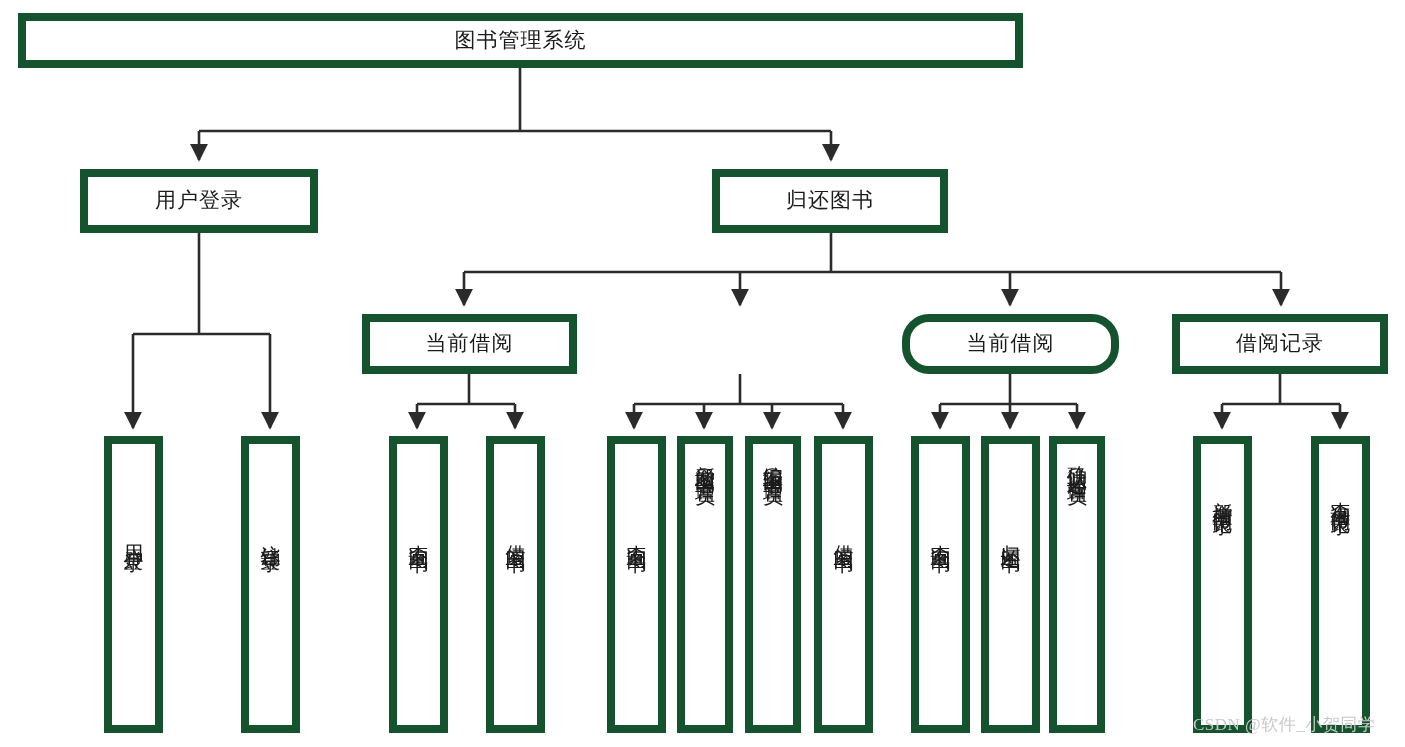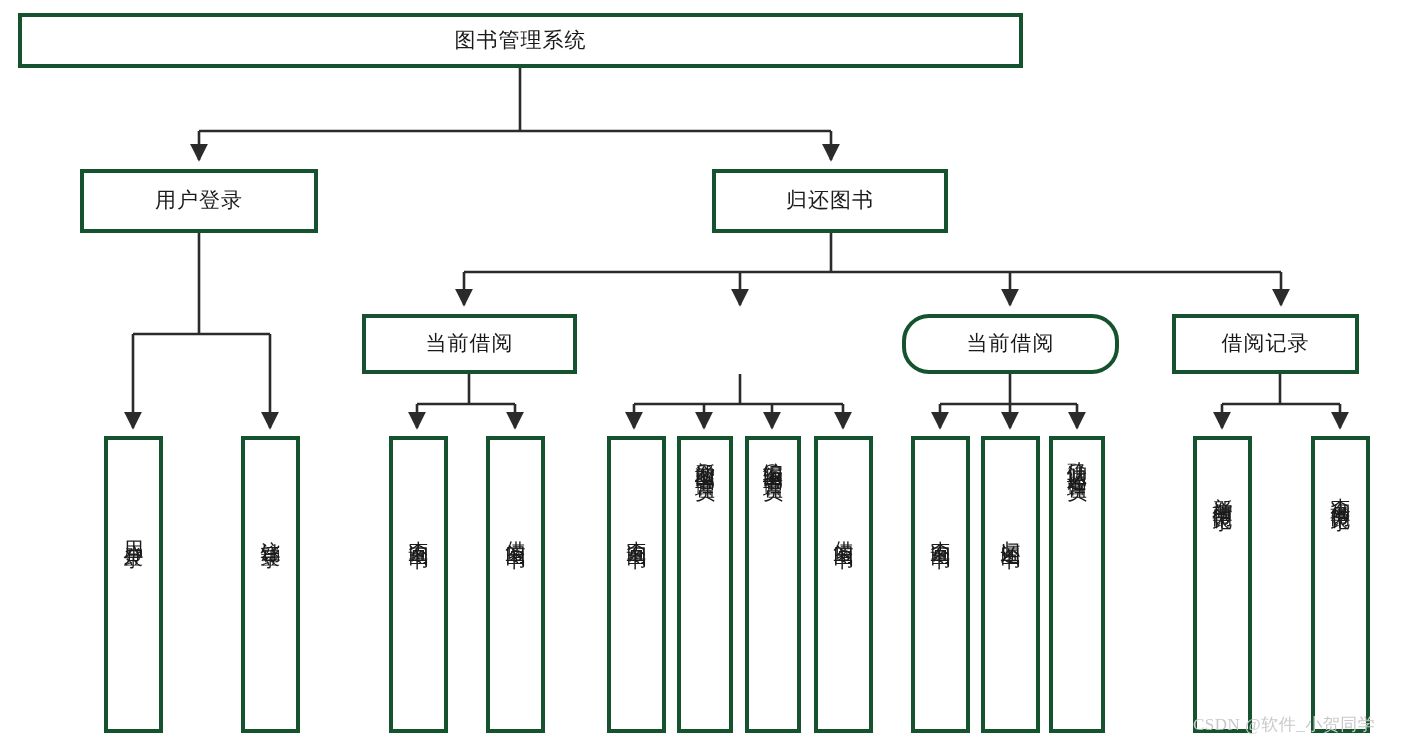--- a/index.html
+++ b/index.html
@@ -23,21 +23,21 @@
     left: 0;
     top: 0;
     width: 1405px;
     height: 747px;
     pointer-events: none;
   }
   .node {
     position: absolute;
     box-sizing: border-box;
     background: #ffffff;
-    border: 4px solid #14532d;
+    border: 8px solid #14532d;
     display: flex;
     align-items: center;
     justify-content: center;
     color: #1a1a1a;
   }
   .node.h {
     
   }
   .node.h .label {
     font-size: 21px;
@@ -135,21 +135,21 @@
   <div class="node h" style="left:712px; top:169px; width:236px; height:64px;">
     <span class="label">归还图书</span>
   </div>
 
   <div class="node h" style="left:362px; top:314px; width:215px; height:60px;">
     <span class="label">当前借阅</span>
   </div>
   <div class="node h" style="left:902px; top:314px; width:217px; height:60px;border-radius:27px;">
     <span class="label">当前借阅</span>
   </div>
-  <div class="node h" style="left:1172px; top:314px; width:187px; height:60px;">
+  <div class="node h" style="left:1172px; top:314px; width:216px; height:60px;">
     <span class="label">借阅记录</span>
   </div>
 
   <div class="node v" style="left:104px; top:436px; width:59px; height:297px; padding-top:85px;">
     <span class="label">用户登录</span>
   </div>
   <div class="node v" style="left:241px; top:436px; width:59px; height:297px; padding-top:85px;">
     <span class="label">注销登录</span>
   </div>
 

